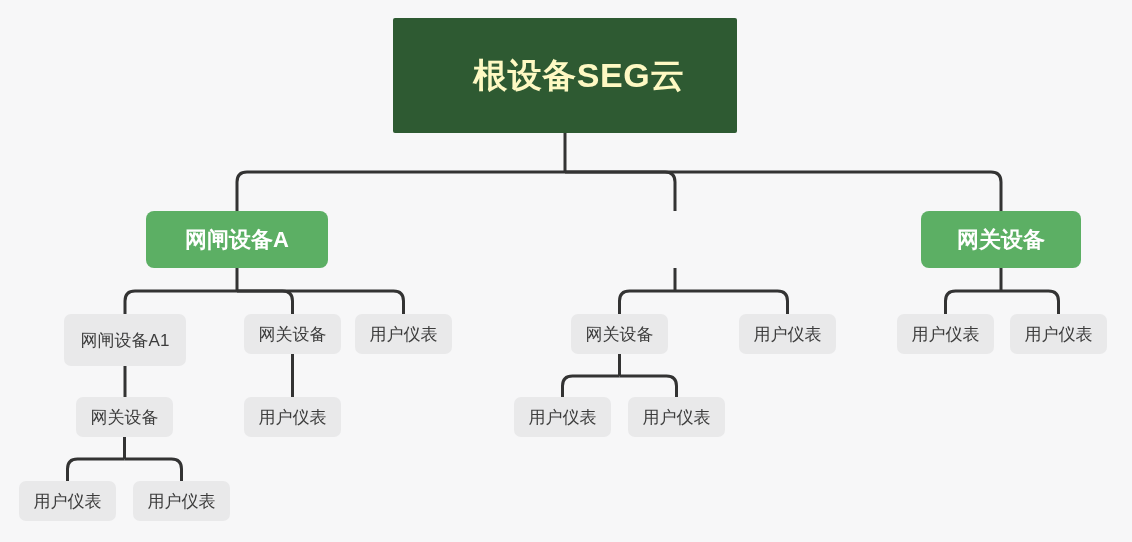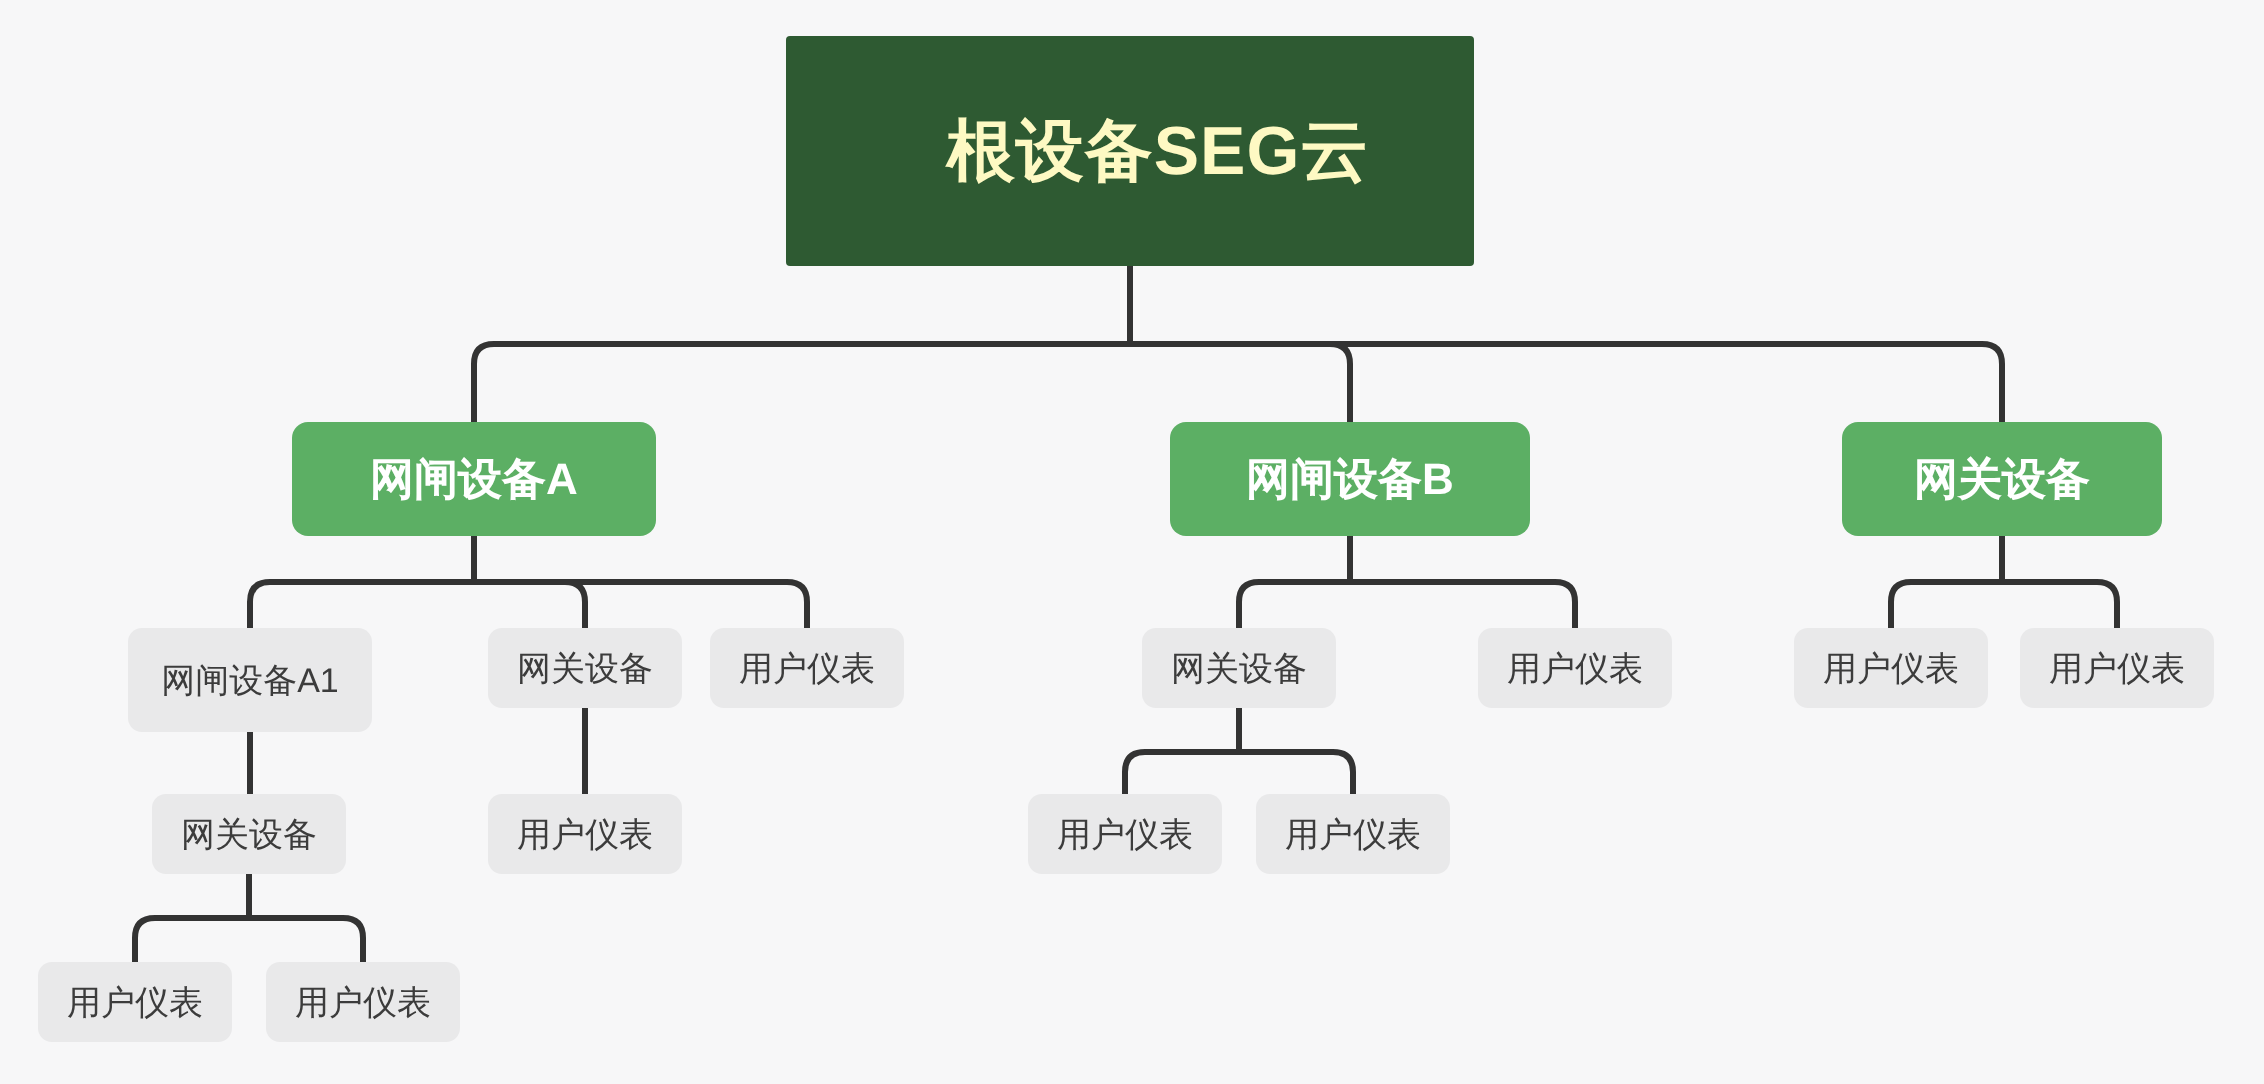--- a/index.html
+++ b/index.html
@@ -88,23 +88,20 @@
       <path d="M 1001 268 L 1001 291" fill="none" stroke="#333333" stroke-width="3" stroke-linecap="butt" stroke-linejoin="round"></path>
       <path d="M 1001 291 L 955.5 291 Q 945.5 291 945.5 301 L 945.5 314" fill="none" stroke="#333333" stroke-width="3" stroke-linecap="butt" stroke-linejoin="round"></path>
       <path d="M 1001 291 L 1048.5 291 Q 1058.5 291 1058.5 301 L 1058.5 314" fill="none" stroke="#333333" stroke-width="3" stroke-linecap="butt" stroke-linejoin="round"></path>
     </svg>
 <div class="node root" style="left: 393px; top: 18px; width: 344px; height: 115px;">
       <span>根设备SEG云</span>
     </div>
     <div class="node branch" style="left: 146px; top: 211px; width: 182px; height: 57px;">
       <span>网闸设备A</span>
     </div>
-    <div class="node branch" style="left: 585px; top: 211px; width: 180px; height: 57px;">
-      <span>网闸设备B</span>
-    </div>
     <div class="node branch" style="left: 921px; top: 211px; width: 160px; height: 57px;">
       <span>网关设备</span>
     </div>
     <div class="node leaf" style="left: 64px; top: 314px; width: 122px; height: 52px;">
       <span>网闸设备A1</span>
     </div>
     <div class="node leaf" style="left: 244px; top: 314px; width: 97px; height: 40px;">
       <span>网关设备</span>
     </div>
     <div class="node leaf" style="left: 355px; top: 314px; width: 97px; height: 40px;">

